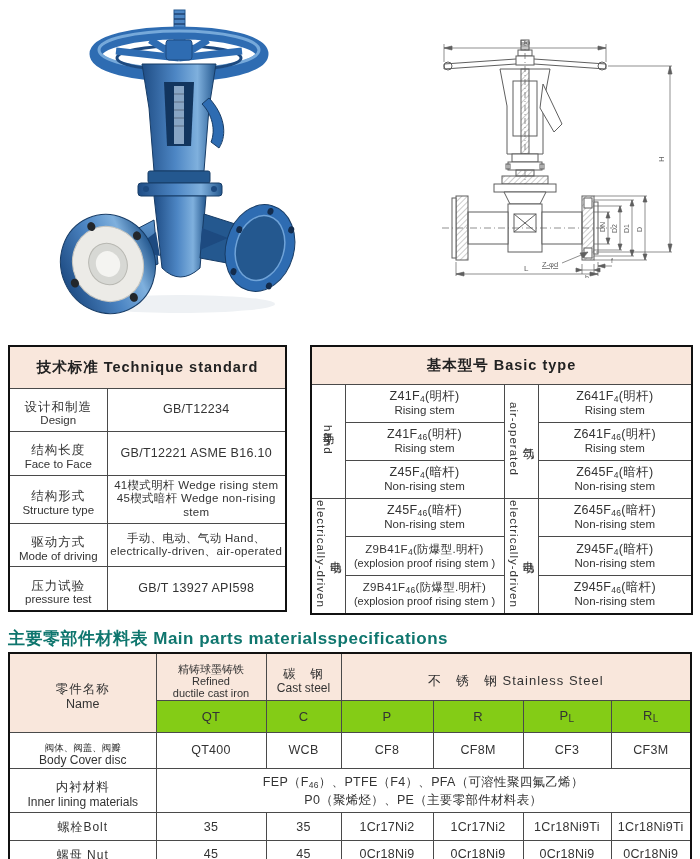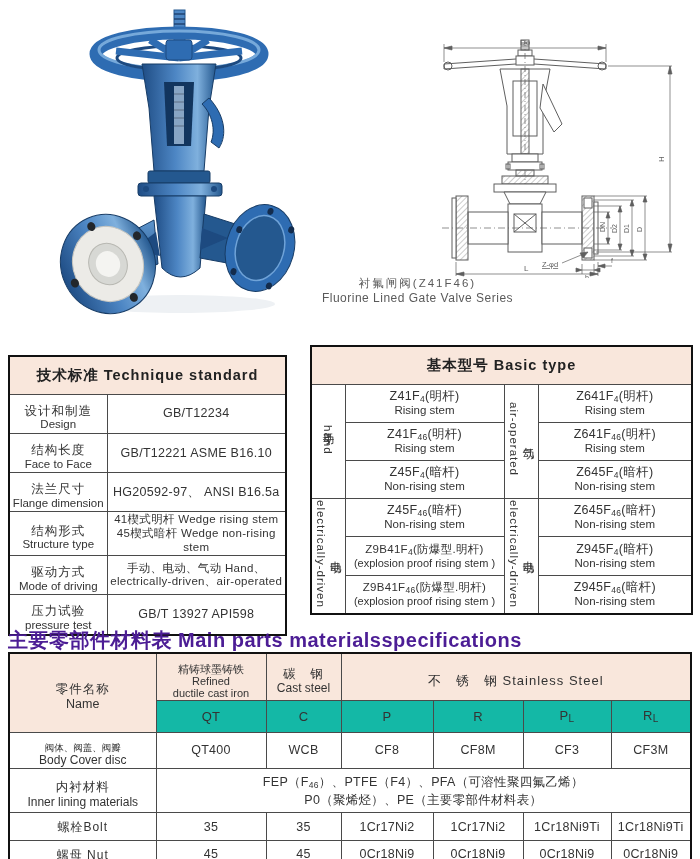--- a/index.html
+++ b/index.html
@@ -13,21 +13,21 @@
                  padding:1px 2px;line-height:1.18;}
   .title-cell{background:#f9e7dc;font-size:14.5px;font-weight:bold;color:#222;letter-spacing:1px;}
   .zh{font-size:12.5px;color:#333;letter-spacing:1px;margin-top:8px;}
   .en{font-size:11.5px;color:#333;}
   .val{font-size:12.5px;color:#333;letter-spacing:0.3px;}
   .sub{font-size:8.5px;vertical-align:-2px;}
   .vwrap{display:inline-block;writing-mode:vertical-rl;text-orientation:mixed;
          letter-spacing:1px;font-size:11.5px;color:#333;line-height:1.25;}
   .vwrap div{text-align:center;}
   
-  .mat-title{font-size:20px;font-weight:bold;color:#4c1d95;letter-spacing:0.5px;text-align:center;}
+  .mat-title{font-size:17px;font-weight:bold;color:#0f766e;letter-spacing:0.5px;text-align:center;}
   .small-zh{font-size:9.5px;letter-spacing:0;}
   
   .cap1{font-size:11.5px;color:#5a5a5a;letter-spacing:2px;}
   .cap2{font-size:12px;color:#5a5a5a;letter-spacing:0.5px;}
 </style>
 </head>
 <body>
 
 <div id="page">
 
@@ -212,26 +212,22 @@
       <text x="205" y="197" transform="rotate(-90 205 197)" font-size="7">D2</text>
       <text x="217" y="197" transform="rotate(-90 217 197)" font-size="7">D1</text>
       <text x="230" y="196" transform="rotate(-90 230 196)" font-size="7">D</text>
       <text x="130" y="231" font-size="7.5" text-decoration="underline">Z-φd</text>
       <text x="199" y="227" font-size="7">f</text>
       <text x="173" y="244" font-size="7">b</text>
       <text x="112" y="235">L</text>
     </g>
   </svg>
 
-  <div class="abs" style="left:295px;top:276px;width:245px;text-align:center;">
-    <div class="cap1">衬氟闸阀(Z41F46)</div>
-    <div class="cap2">Fluorine Lined Gate Valve Series</div>
-  </div>
-
-  <table class="spec-table abs" style="left:8px;top:355px;width:279px;height:267px;">
+
+  <table class="spec-table abs" style="left:8px;top:345px;width:279px;height:267px;">
     <colgroup>
         <col style="width:98px">
         <col>
       </colgroup>
     <tbody>
         <tr style="height:38px;">
       <td colspan="2" class="title-cell">技术标准 Technique standard</td>
     </tr>
     <tr style="height:32px;">
       <td>
@@ -239,27 +235,20 @@
           <div class="en">Design</div>
           </td>
       <td class="val">GB/T12234</td>
     </tr>
     <tr style="height:32px;">
       <td>
             <div class="zh">结构长度</div>
           <div class="en">Face to Face</div>
           </td>
       <td class="val">GB/T12221 ASME B16.10</td>
-    </tr>
-    <tr style="height:32px;">
-      <td>
-            <div class="zh">法兰尺寸</div>
-          <div class="en">Flange dimension</div>
-          </td>
-      <td class="val">HG20592-97、 ANSI B16.5a</td>
     </tr>
     <tr style="height:32px;">
       <td>
             <div class="zh">结构形式</div>
           <div class="en">Structure type</div>
           </td>
       <td>
             <div class="val" style="font-size:11.5px">41楔式明杆 Wedge rising stem</div>
           <div class="val" style="font-size:11.5px">45楔式暗杆 Wedge non-rising stem</div>
           </td>
@@ -390,21 +379,21 @@
         <div class="en" style="font-size:11px;line-height:1.05">ductile cast iron</div>
           </td>
       <td>
         <div class="zh">碳　钢</div>
         <div class="en" style="font-size:12px">Cast steel</div>
           </td>
       <td colspan="4">
         <div class="zh" style="font-size:13px">不　锈　钢 Stainless Steel</div>
           </td>
     </tr>
-    <tr style="height:32px;background:#14b8a6;">
+    <tr style="height:32px;background:#84cc16;">
       <td class="val" style="font-size:13px">QT</td>
       <td class="val" style="font-size:13px">C</td>
       <td class="val" style="font-size:13px">P</td>
       <td class="val" style="font-size:13px">R</td>
       <td class="val" style="font-size:13px"><span>P</span><span class="sub" style="font-size:10px">L</span></td>
       <td class="val" style="font-size:13px"><span>R</span><span class="sub" style="font-size:10px">L</span></td>
     </tr>
     <tr style="height:27px;">
       <td>
             <div class="zh small-zh">阀体、阀盖、阀瓣</div>

